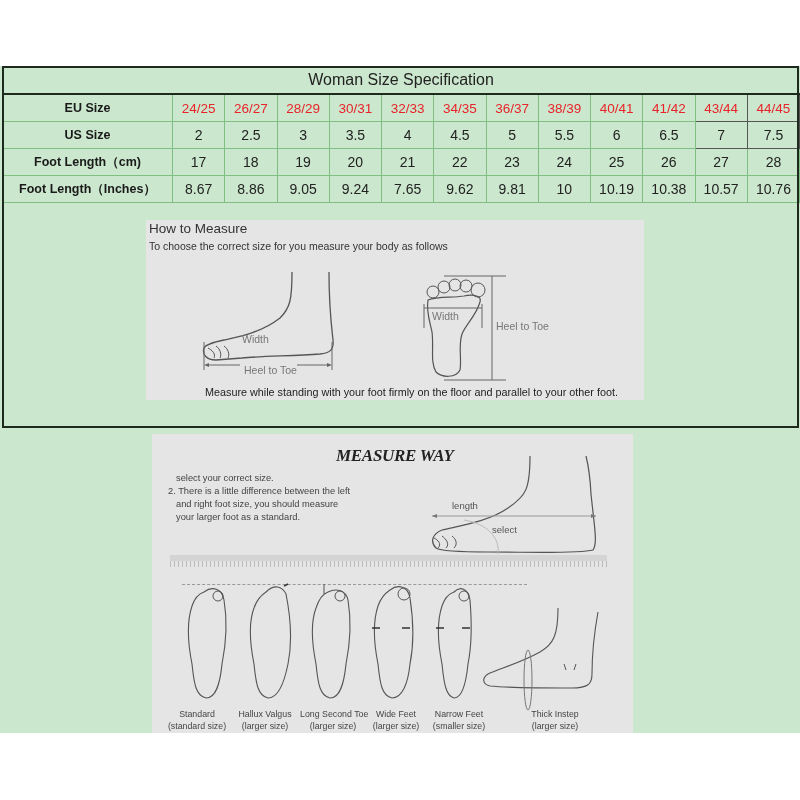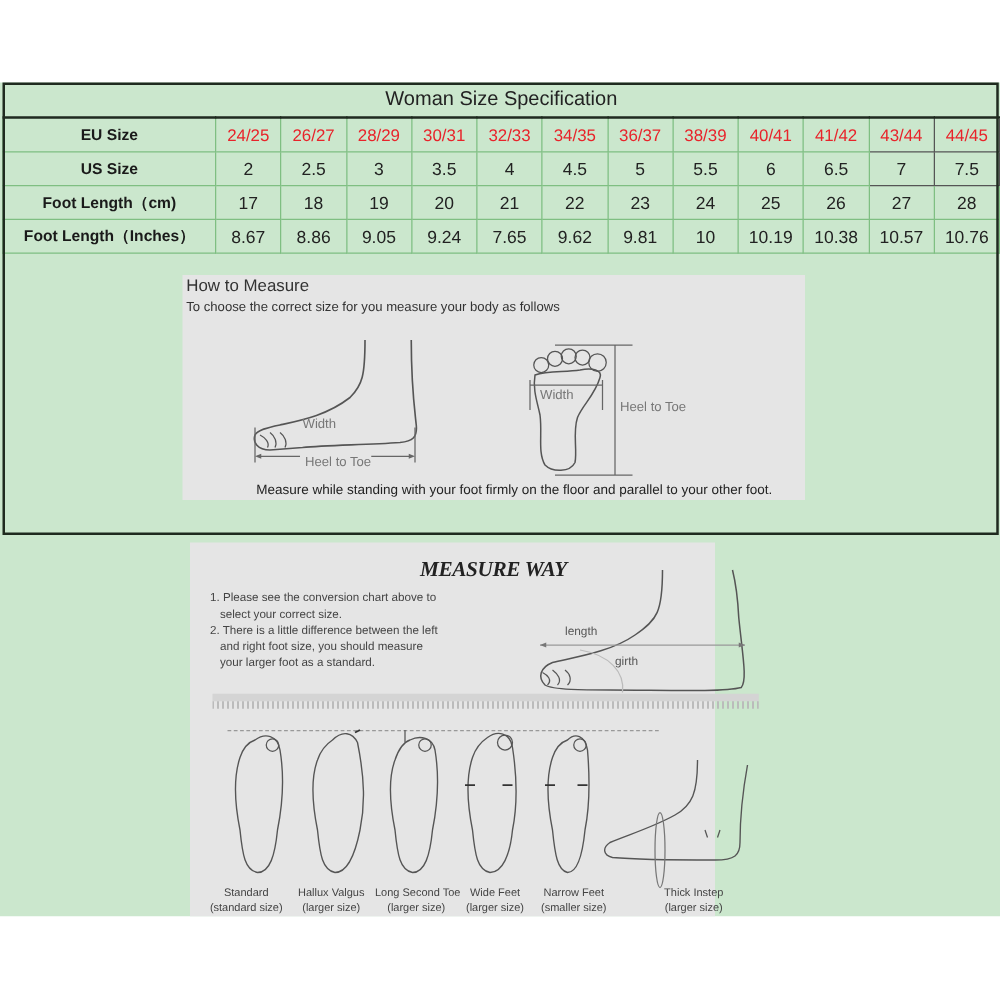--- a/index.html
+++ b/index.html
@@ -7,21 +7,21 @@
   .green-bg { position:absolute; left:0; top:66px; width:800px; height:667px; background:#cbe7cd; }
   .spec-frame { position:absolute; left:2px; top:66px; width:793px; height:358px; border:2px solid #1f2a1f; border-top-width:2px; }
   table.spec { position:absolute; left:2px; top:66px; width:797px; border-collapse:collapse; table-layout:fixed; }
   table.spec td { height:26px; border:1px solid #7fbf82; text-align:center; font-size:14px; color:#222; padding:0; }
   table.spec tr.title-row td { height:27px; border:none; border-bottom:2px solid #1f2a1f; font-size:16px; color:#222; }
   table.spec td.rowhead { font-weight:bold; font-size:12.5px; color:#1a1a1a;text-align:center; }
   table.spec td.eu { color:#e8232a; font-weight:normal; font-size:13.5px; }
   table.spec td.dark { border:1px solid #555; }
   .panel { position:absolute; background:#e5e5e5; }
   .p1 { left:146px; top:220px; width:498px; height:180px; }
-  .p2 { left:152px; top:434px; width:420px; height:299px;text-decoration:underline; }
+  .p2 { left:152px; top:434px; width:481px; height:299px;text-decoration:underline; }
   .p1 .h { position:absolute; left:3px; top:1px; font-size:13.5px; color:#333; }
   .p1 .sub { position:absolute; left:3px; top:20px; font-size:10.5px; color:#333; }
   .p1 .note { position:absolute; left:59px; top:166px; font-size:10.8px; color:#222; white-space:nowrap; }
   .lbl { position:absolute; font-size:10.5px; color:#777; }
   .p2 .title { position:absolute; left:184px; top:12px; font-family:"Liberation Serif", serif; font-style:italic; font-weight:bold; font-size:17px; color:#222; letter-spacing:-0.3px; }
   .p2 .inst { position:absolute; left:16px; top:38px; font-size:9.3px; color:#444; line-height:13px; width:220px; }
   .p2 .inst .ind { padding-left:8px; }
   .cap { position:absolute; font-size:8.8px; color:#444; text-align:center; line-height:12px; white-space:nowrap; }
   svg { position:absolute; overflow:visible; }
 </style>
@@ -136,37 +136,36 @@
   </svg>
   <div class="lbl" style="left:286px;top:90px">Width</div>
   <div class="lbl" style="left:350px;top:100px">Heel to Toe</div>
 
   <div class="note">Measure while standing with your foot firmly on the floor and parallel to your other foot.</div>
 </div>
 
 <div class="panel p2">
   <div class="title">MEASURE WAY</div>
   <div class="inst">
-    <div>1. Please see the conversion chart above to</div>
     <div class="ind">select your correct size.</div>
     <div>2. There is a little difference between the left</div>
     <div class="ind">and right foot size, you should measure</div>
     <div class="ind">your larger foot as a standard.</div>
   </div>
 
   <svg style="left:276px;top:20px" width="180" height="110" viewBox="0 0 180 110">
     <path d="M102 2 C102 35 98 42 80 54 C60 68 30 72 14 76 C4 80 2 88 8 94 C14 98 40 98 60 98 C100 98 150 100 165 96 C170 90 166 70 163 40 C162 20 160 10 158 2" fill="none" stroke="#555" stroke-width="1.2"></path>
     <path d="M6 84 C10 86 14 90 10 94 M14 82 C18 85 22 90 18 94 M24 82 C28 85 30 90 26 94" fill="none" stroke="#555"></path>
     <line x1="4" y1="62" x2="168" y2="62" stroke="#999"></line>
     <polygon points="4,62 9,60 9,64" fill="#777"></polygon>
     <polygon points="168,62 163,60 163,64" fill="#777"></polygon>
     <path d="M36 66 C60 70 72 84 70 100" fill="none" stroke="#bbb"></path>
   </svg>
   <div class="lbl" style="left:300px;top:66px;color:#555;font-size:9.5px">length</div>
-  <div class="lbl" style="left:340px;top:90px;color:#555;font-size:9.5px">girth</div>
+  <div class="lbl" style="left:340px;top:90px;color:#555;font-size:9.5px">select</div>
 
   <div style="position:absolute;left:18px;top:121px;width:437px;height:6px;background:#d4d4d4;"></div>
   <div style="position:absolute;left:18px;top:127px;width:437px;height:6px;background:repeating-linear-gradient(90deg,#bbb 0 1px,transparent 1px 4px);"></div>
 
   <div style="position:absolute;left:30px;top:150px;width:345px;border-top:1px dashed #999;"></div>
 
   <svg style="left:30px;top:150px" width="52" height="120" viewBox="0 0 52 120">
       <path d="M10 22 C4 40 6 60 10 80 C12 100 14 112 24 114 C34 114 38 100 40 80 C44 60 46 40 42 16 C40 4 30 2 22 8 C16 10 12 16 10 22 Z" fill="none" stroke="#555" stroke-width="1.1"></path>
       <circle cx="36" cy="12" r="5" fill="none" stroke="#555"></circle>
     </svg>

